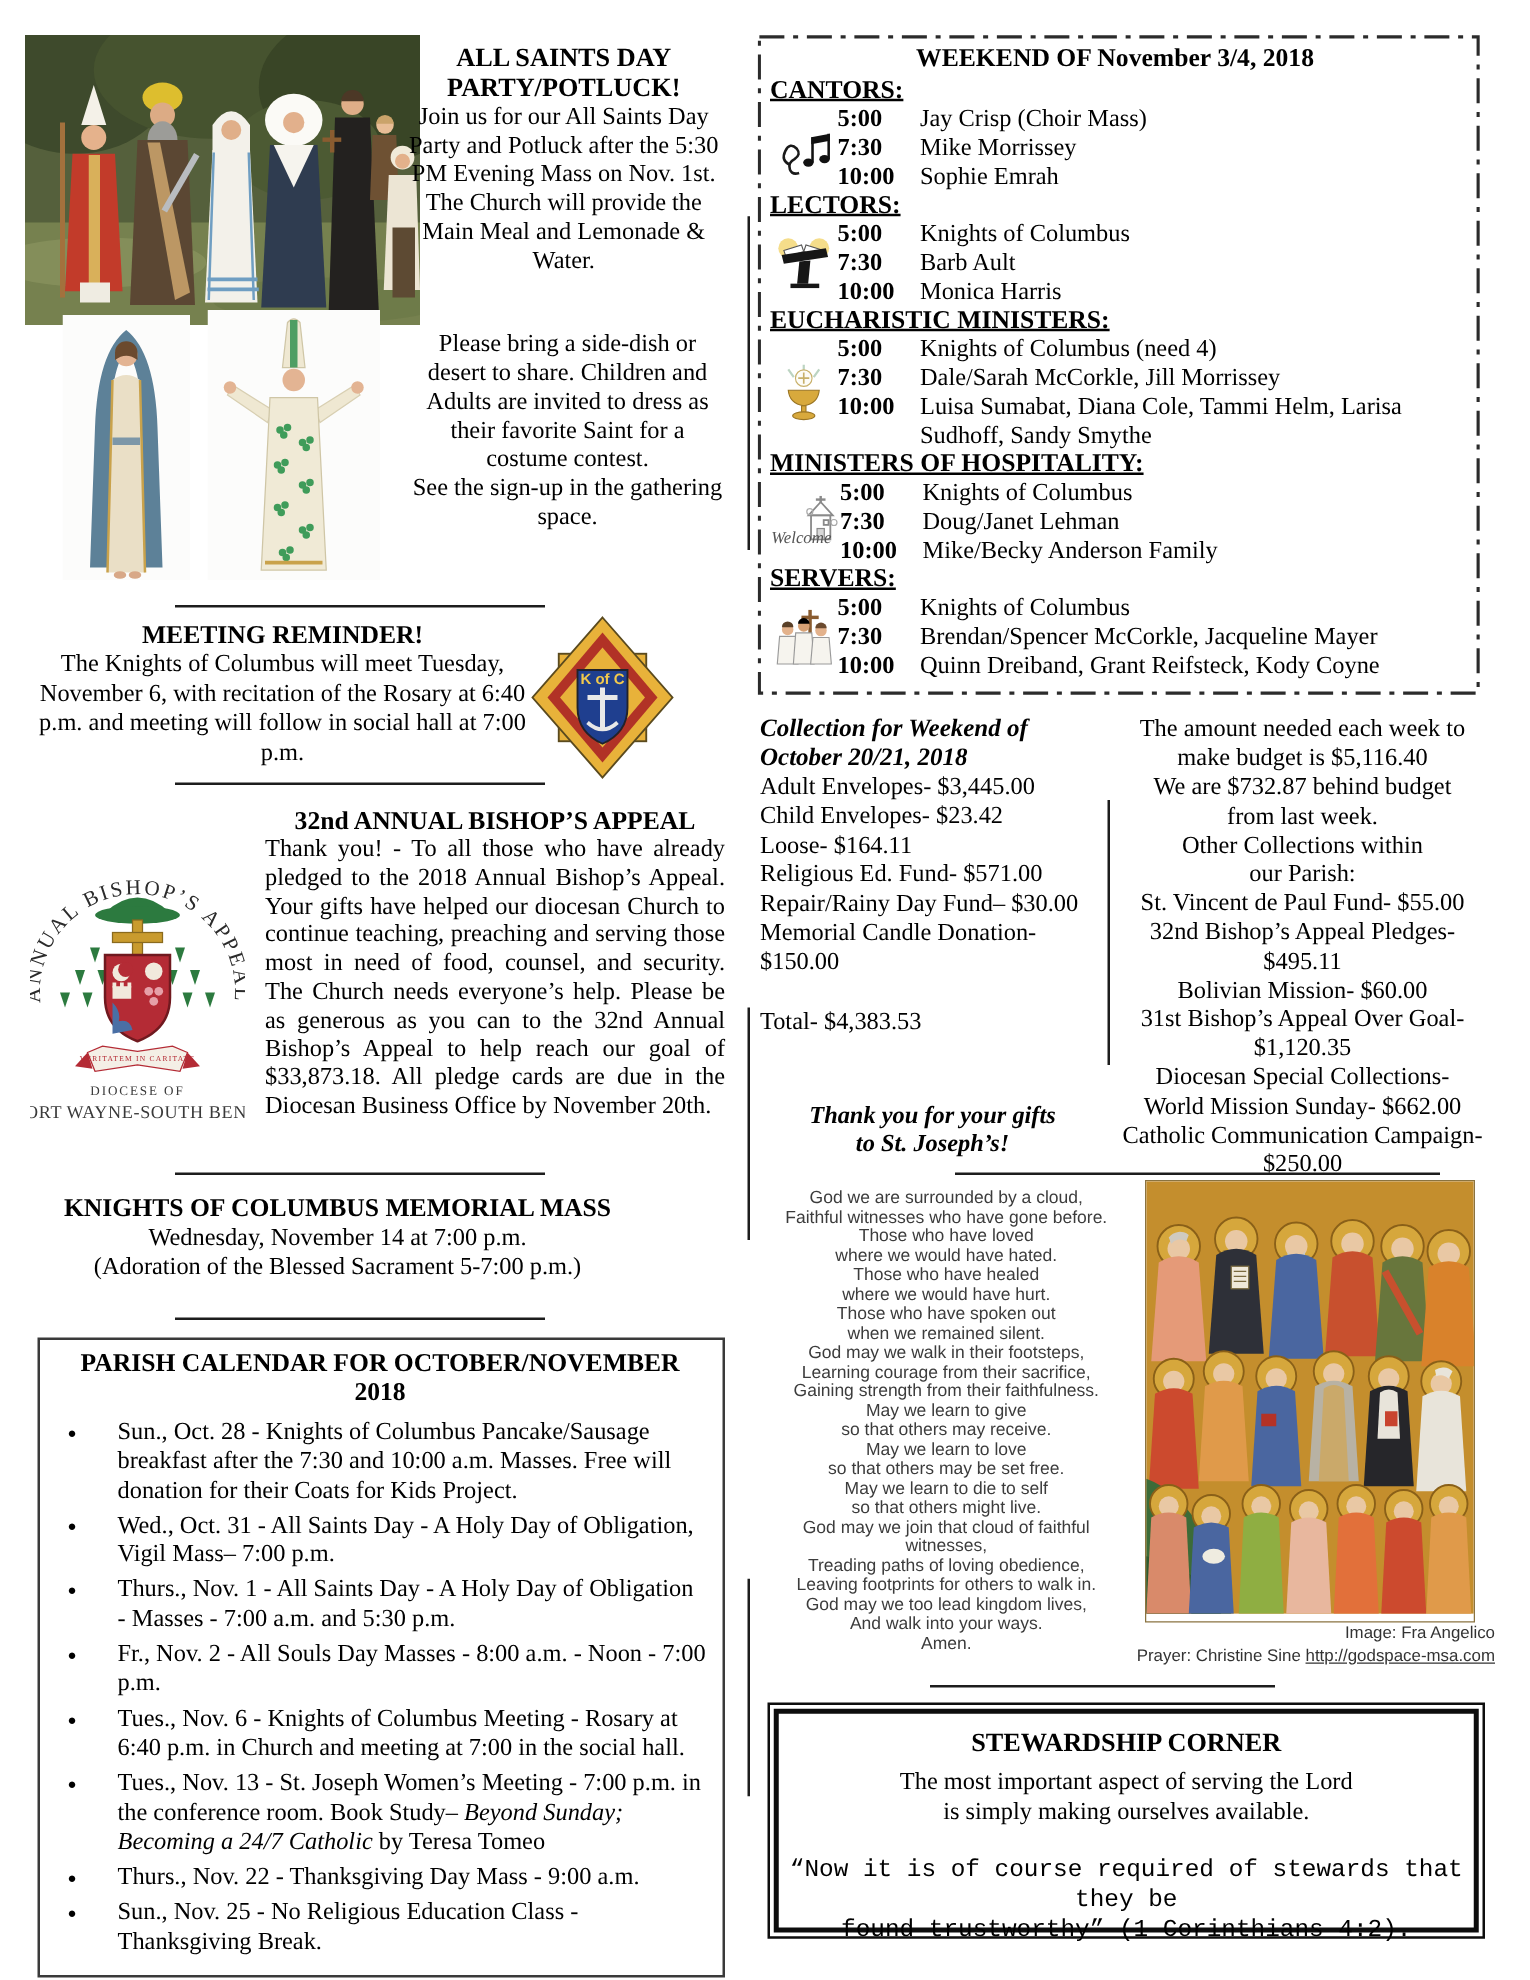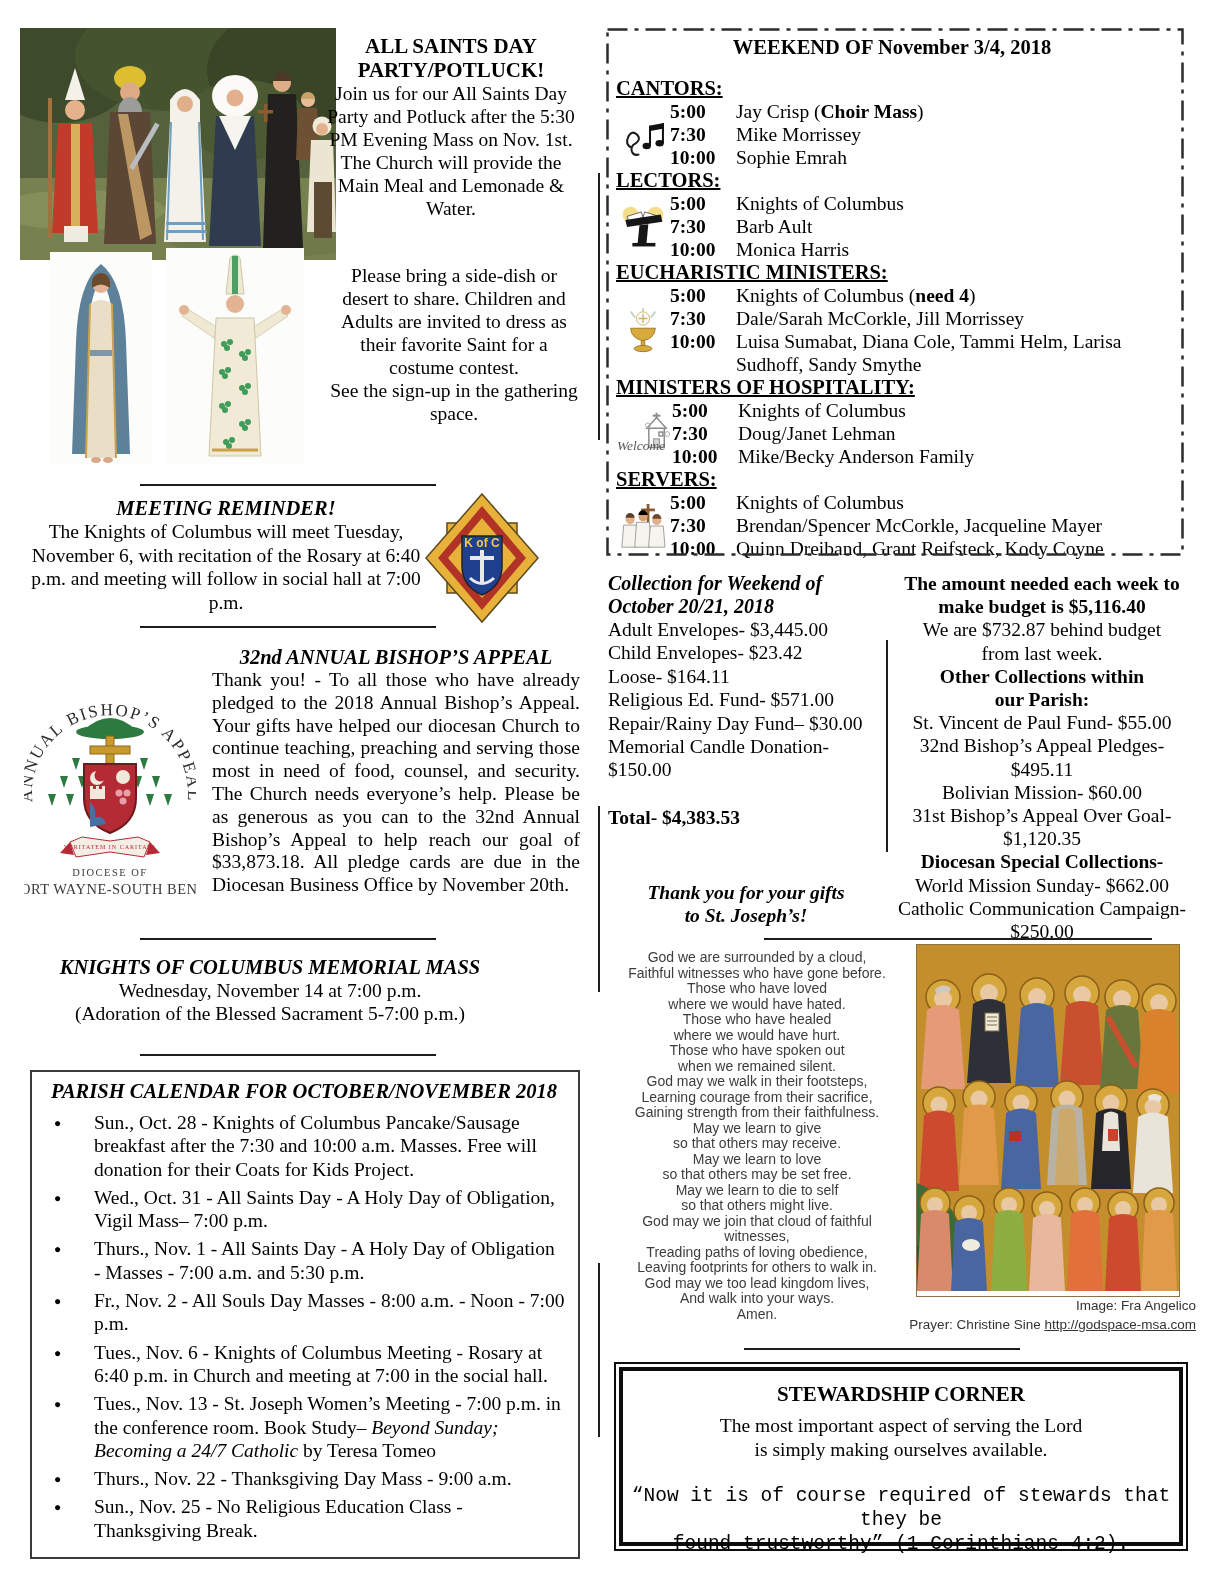--- a/index.html
+++ b/index.html
@@ -3,34 +3,34 @@
 <meta charset="utf-8">
 <style>
   html,body{margin:0;padding:0;background:#e8e8e8;}
   .page{position:relative;width:1224px;height:1584px;background:#ffffff;margin:0 auto;
         font-family:"Liberation Serif",serif;color:#000;overflow:hidden;font-size:19.5px;line-height:23px;}
   .abs{position:absolute;}
   .hr{position:absolute;height:2px;background:#1d1d1d;}
   .vr{position:absolute;width:2px;background:#1d1d1d;}
   .ctr{text-align:center;}
   .pre{white-space:pre-line;}
-  .b{font-weight:bold;}
+  .b{font-weight:normal;}
   .bi{font-weight:bold;font-style:italic;}
-  .h{font-weight:bold;font-size:20.5px;font-style:italic;}
+  .h{font-weight:bold;font-size:20.5px;}
   
   .as-head{font-weight:bold;font-size:21px;line-height:24px;}
   .meeting-body{line-height:23.5px;}
   .appeal-body{text-align:justify;line-height:22.8px;}
   .cal-box{border:2px solid #3a3a3a;padding:8px 12px 10px 10px;}
   .cal-box ul{list-style:none;margin:8px 0 0 0;padding:0;}
   .cal-box li{position:relative;padding-left:52px;line-height:23.3px;margin-bottom:5px;}
   .cal-box li::before{content:"●";position:absolute;left:12px;top:1px;font-size:12px;}
   
   .wk{padding:8px 14px 0 10px;}
-  .wk-title{font-weight:bold;font-size:20.5px;text-align:center;margin-bottom:18px;font-family:Liberation Serif, serif;}
+  .wk-title{font-weight:bold;font-size:20.5px;text-align:center;margin-bottom:2px;font-family:Liberation Serif, serif;}
   .sec-head{font-weight:bold;font-size:20.5px;text-decoration:underline;text-decoration-thickness:2px;}
   .sec-body{display:flex;align-items:center;}
   .sec-icon{flex:0 0 54px;display:flex;justify-content:center;align-items:center;}
   .sec-rows{flex:1;}
   .wrow{display:flex;line-height:23px;}
   .wtime{width:66px;font-weight:bold;flex:0 0 66px;}
   .wname{flex:1;}
   
   .coll-head{font-weight:bold;font-style:italic;font-size:20px;text-align:left;line-height:23px;}
   .coll-lines{line-height:23.4px;}

